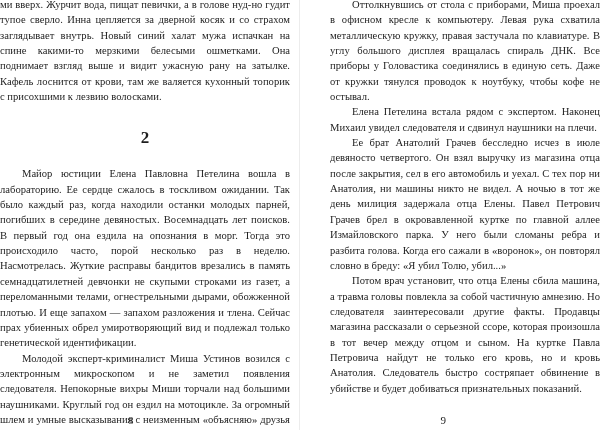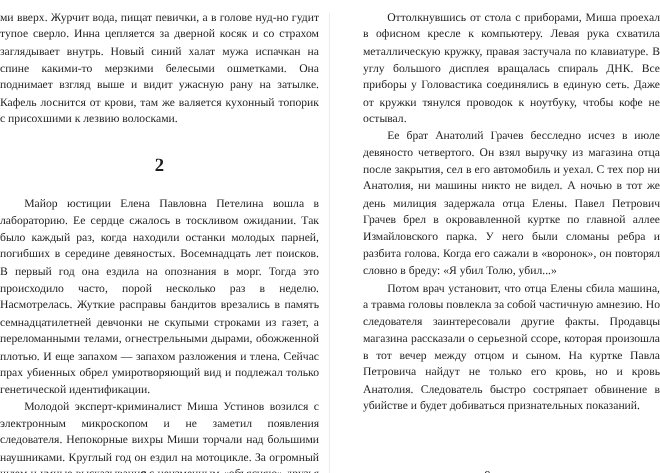--- a/index.html
+++ b/index.html
@@ -1,18 +1,18 @@
 <!DOCTYPE html>
 <html><head>
 <meta charset="utf-8">
 <style>
   html, body { margin: 0; padding: 0; background: #ffffff; }
   body { width: 600px; height: 430px; position: relative; overflow: hidden;
          font-family: "Liberation Serif", "DejaVu Serif", serif; color: #1e1e1e; }
-  .spread { position: absolute; left: 0; top: 0; width: 600px; height: 302px; display: flex; margin-top: 12px; }
+  .spread { position: absolute; left: 0; top: 0; width: 600px; height: 302px; display: flex; }
   .page { position: relative; width: 300px; height: 430px; box-sizing: border-box; }
   .page.left { padding: 0 6px 0 0; }
   .page.right { padding: 0 0 0 30px; font-family: Liberation Serif, serif; }
   .divider { position: absolute; left: 299px; top: 0; width: 1px; height: 430px; background: #ececec; }
   .text { font-size: 10.6px; line-height: 15.35px; text-align: justify; }
   .p { margin: 0; text-indent: 0; }
   .p.indent { text-indent: 22px; }
   .left .text { padding-left: 0; width: 290px; margin-top: -3px; }
   .right .text { width: 270px; margin-top: -3px; }
   .chapter { text-align: center; font-weight: bold; font-size: 17px; margin: 26px 0 16px 0; height: 20px; }
@@ -32,19 +32,20 @@
       <p class="p indent">Молодой эксперт-криминалист Миша Устинов возился с электронным микроскопом и не заметил появления следователя. Непокорные вихры Миши торчали над большими наушниками. Круглый год он ездил на мотоцикле. За огромный шлем и умные высказывания с неизменным «объясняю» друзья прозвали его Головастиком.</p>
     </div>
     <div class="folio">8</div>
   </div>
 
   <div class="divider"></div>
 
   <div class="page right">
     <div class="text">
       <p class="p indent">Оттолкнувшись от стола с приборами, Миша проехал в офисном кресле к компьютеру. Левая рука схватила металлическую кружку, правая застучала по клавиатуре. В углу большого дисплея вращалась спираль ДНК. Все приборы у Головастика соединялись в единую сеть. Даже от кружки тянулся проводок к ноутбуку, чтобы кофе не остывал.</p>
+      <p class="p indent">Елена Петелина встала рядом с экспертом. Наконец Михаил увидел следователя и сдвинул наушники на плечи.</p>
       <p class="p indent">Ее брат Анатолий Грачев бесследно исчез в июле девяносто четвертого. Он взял выручку из магазина отца после закрытия, сел в его автомобиль и уехал. С тех пор ни Анатолия, ни машины никто не видел. А ночью в тот же день милиция задержала отца Елены. Павел Петрович Грачев брел в окровавленной куртке по главной аллее Измайловского парка. У него были сломаны ребра и разбита голова. Когда его сажали в «воронок», он повторял словно в бреду: «Я убил Толю, убил...»</p>
       <p class="p indent">Потом врач установит, что отца Елены сбила машина, а травма головы повлекла за собой частичную амнезию. Но следователя заинтересовали другие факты. Продавцы магазина рассказали о серьезной ссоре, которая произошла в тот вечер между отцом и сыном. На куртке Павла Петровича найдут не только его кровь, но и кровь Анатолия. Следователь быстро состряпает обвинение в убийстве и будет добиваться признательных показаний.</p>
 
     </div>
     <div class="folio">9</div>
   </div>
 </div>
 
 </body></html>

